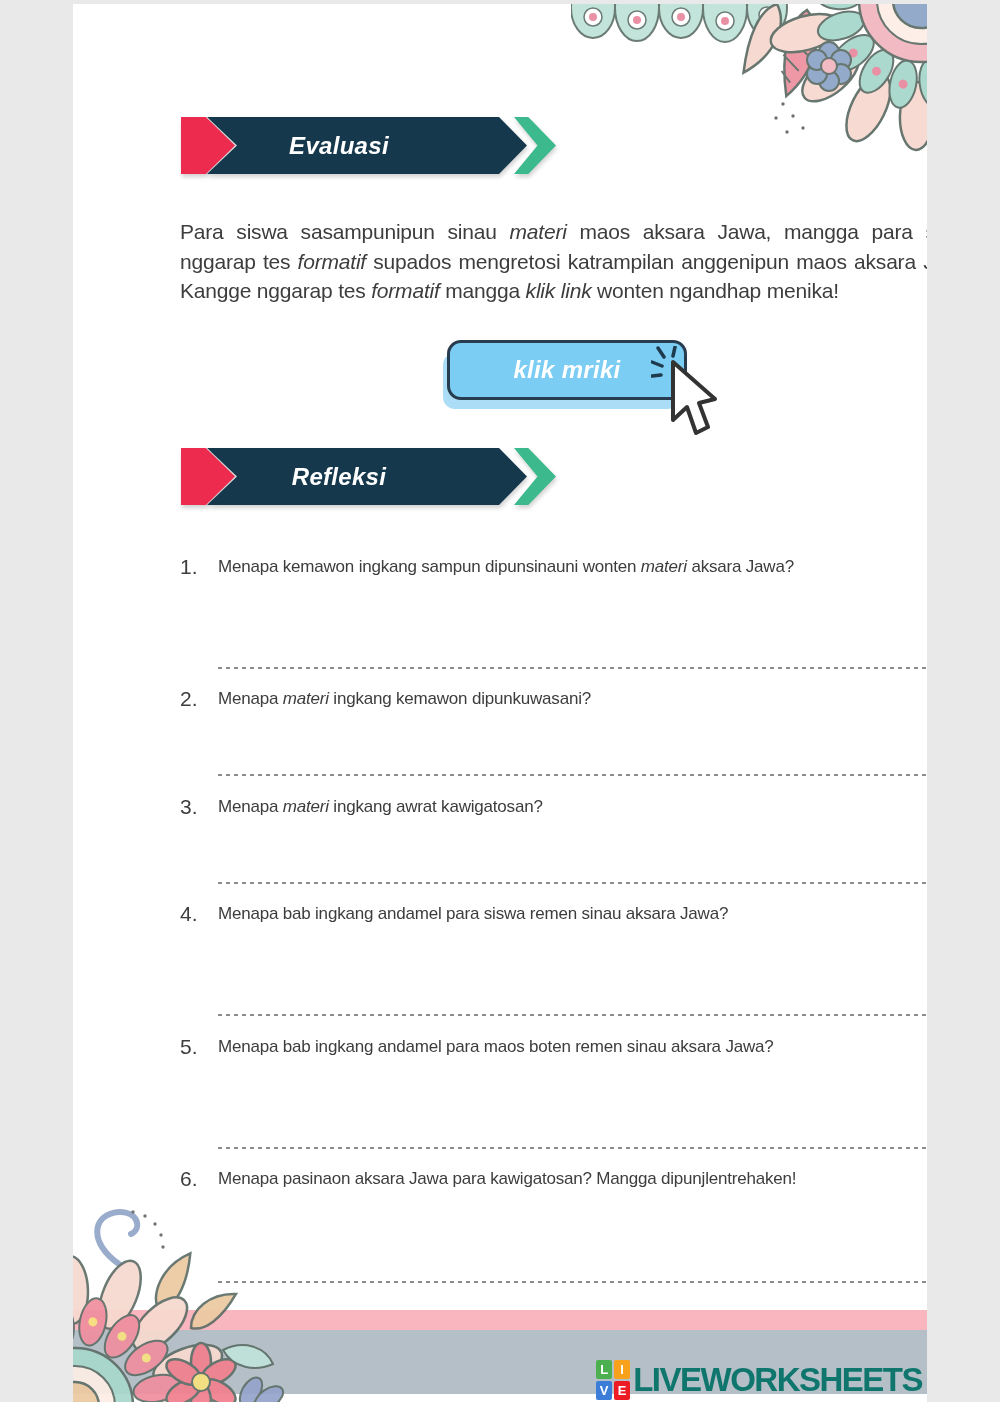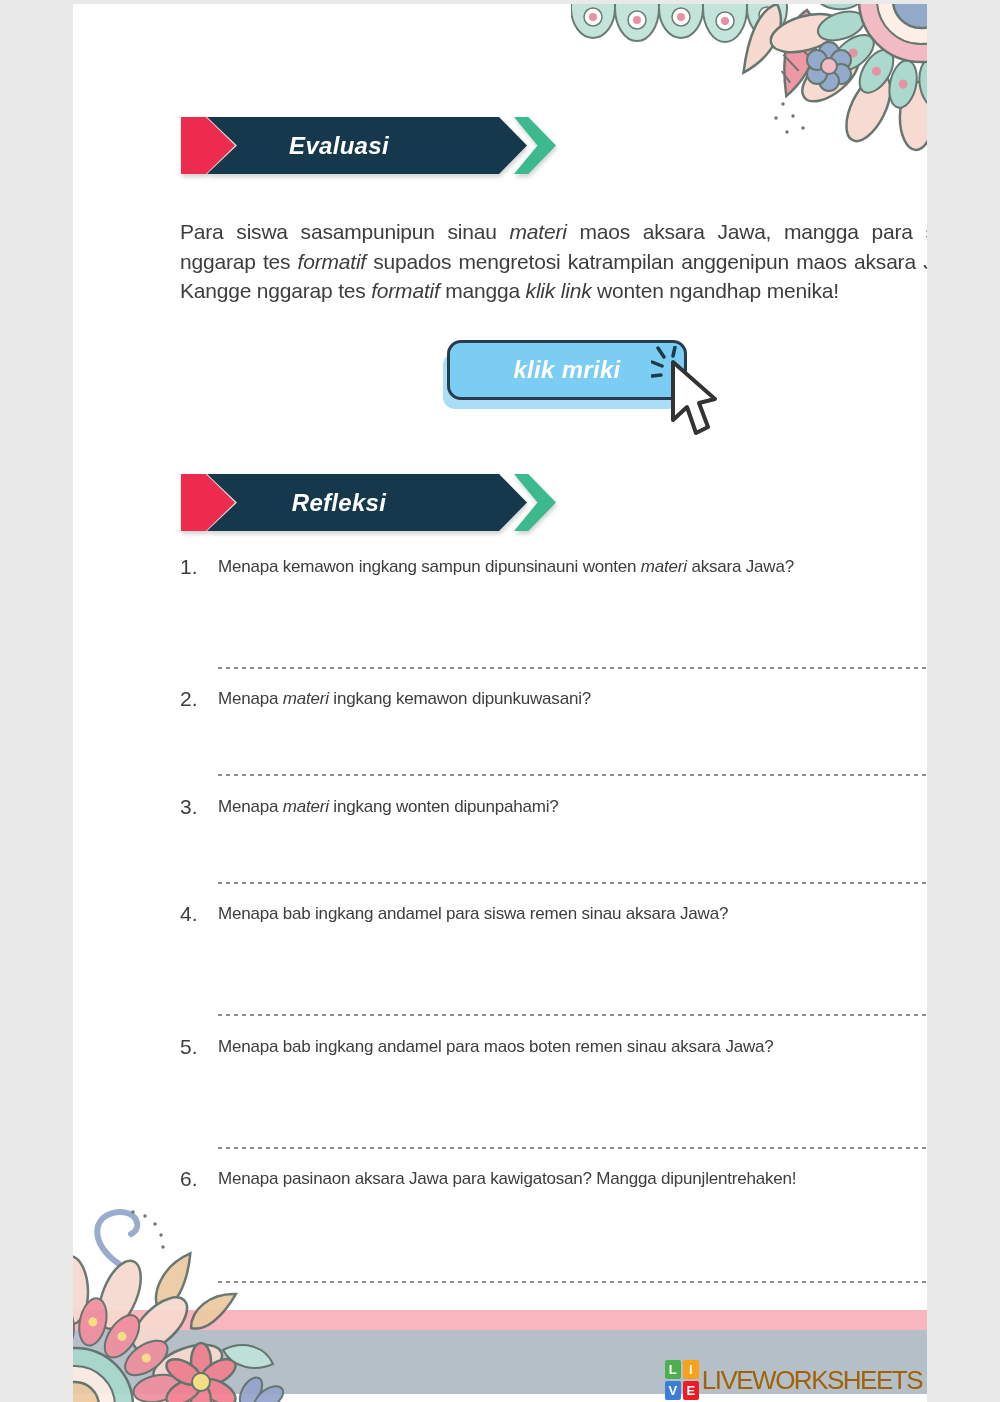--- a/index.html
+++ b/index.html
@@ -10,21 +10,21 @@
   }
   em{font-style:italic;}
 
   
   .deco-tr{position:absolute;top:0;right:0;width:356px;height:158px;opacity:.95;z-index:1;}
   .deco-bl{position:absolute;left:0;bottom:0;width:240px;height:206px;opacity:.93;z-index:3;}
 
   
   .banner{position:absolute;left:108px;width:380px;height:57px;filter:drop-shadow(1px 3px 2px rgba(0,0,0,.18));z-index:2;}
   .banner-evaluasi{top:113px;}
-  .banner-refleksi{top:470px;}
+  .banner-refleksi{top:444px;}
   .chev-red{position:absolute;left:0;top:0;width:54px;height:57px;background:#ED2B4E;
     clip-path:polygon(0 0,46% 0,100% 50%,46% 100%,0 100%);}
   .banner-body{position:absolute;left:26px;top:0;width:320px;height:57px;background:#16384C;
     clip-path:polygon(0 0,calc(100% - 28px) 0,100% 50%,calc(100% - 28px) 100%,0 100%,30px 50%);
     display:flex;align-items:center;justify-content:center;box-sizing:border-box;padding-right:56px;}
   .banner-label{color:#ffffff;font-size:24px;font-weight:bold;font-style:italic;letter-spacing:.3px;}
   .chev-green{position:absolute;left:333px;top:0;width:42px;height:57px;background:#3CB98D;
     clip-path:polygon(0 0,34% 0,100% 50%,34% 100%,0 100%,56% 50%);}
 
   
@@ -56,21 +56,21 @@
   .qa5{top:1028px;} .qa5 .answer-line{top:115px;}
   .qa6{top:1160px;} .qa6 .answer-line{top:117px;}
 
   
   .bar-pink{position:absolute;left:0;top:1306px;width:100%;height:20px;background:#F9B6BF;z-index:1;}
   .bar-gray{position:absolute;left:0;top:1326px;width:100%;height:64px;background:#B4BFC7;z-index:1;}
   .lw-logo{position:absolute;right:5px;top:1356px;display:flex;align-items:center;gap:3px;z-index:4;cursor:pointer;}
   .lw-squares{display:grid;grid-template-columns:16px 16px;grid-auto-rows:19px;gap:2px;}
   .lw-sq{display:flex;align-items:center;justify-content:center;color:#fff;font-weight:bold;font-size:13px;border-radius:2px;}
   .sq-l{background:#4CAF50;} .sq-i{background:#F9A11B;} .sq-v{background:#3B7DD8;} .sq-e{background:#ED1C24;}
-  .lw-text{font-size:26px;font-weight:normal;color:#a16207;letter-spacing:-1.5px;}
+  .lw-text{font-size:33px;font-weight:bold;color:#0f766e;letter-spacing:-1.5px;}
 </style>
 </head>
 <body>
 
 <div class="page">
 
   <svg class="deco-tr" viewBox="0 0 356 158" aria-hidden="true">
 
     <g stroke="#64756D" stroke-width="2" fill="#BFE3DA">
       <ellipse cx="22" cy="4" rx="22" ry="30"></ellipse>
@@ -221,21 +221,21 @@
     <div class="qrow">
       <span class="qnum">2.</span>
       <div class="qtext"><span>Menapa </span><em>materi</em><span> ingkang kemawon dipunkuwasani?</span></div>
     </div>
     <div class="answer-line"></div>
   </div>
 
   <div class="qa qa3">
     <div class="qrow">
       <span class="qnum">3.</span>
-      <div class="qtext"><span>Menapa </span><em>materi</em><span> ingkang wonten dipunpahami?</span></div>
+      <div class="qtext"><span>Menapa </span><em>materi</em><span> ingkang awrat kawigatosan?</span></div>
     </div>
     <div class="answer-line"></div>
   </div>
 
   <div class="qa qa4">
     <div class="qrow">
       <span class="qnum">4.</span>
       <div class="qtext"><span>Menapa bab ingkang andamel para siswa remen sinau aksara Jawa?</span></div>
     </div>
     <div class="answer-line"></div>

